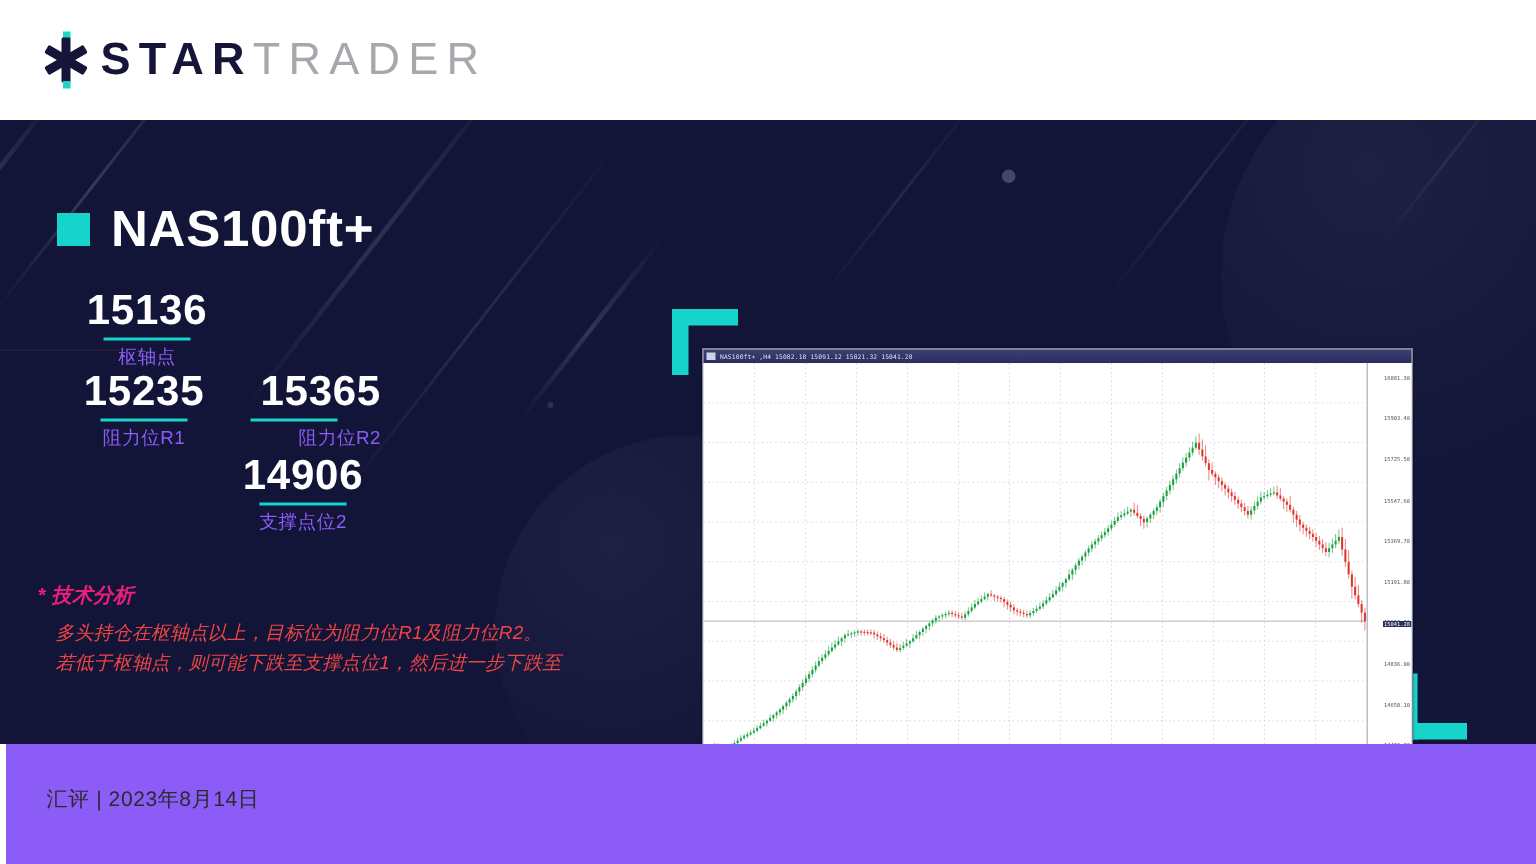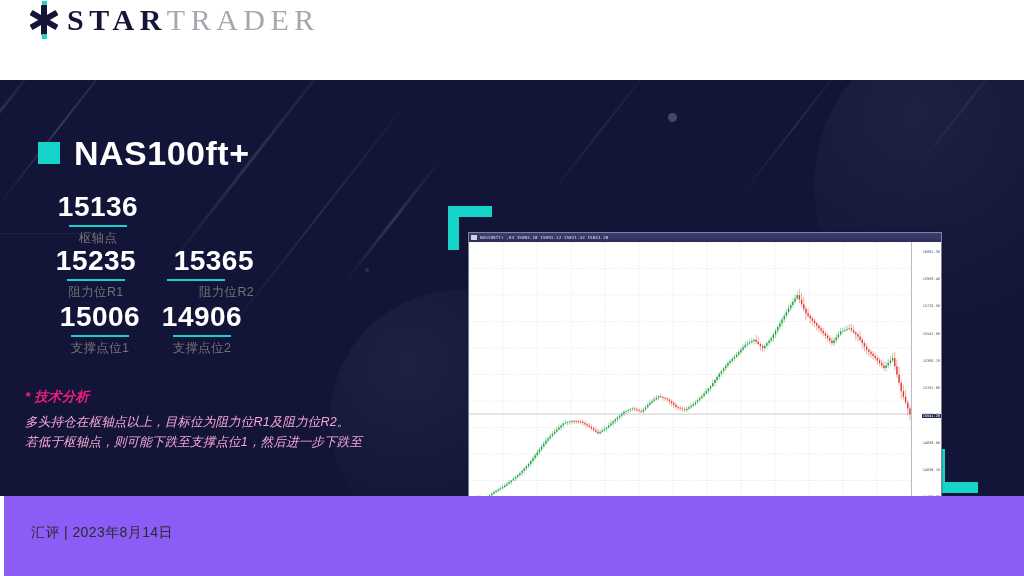--- a/index.html
+++ b/index.html
@@ -7,21 +7,21 @@
   body {
     font-family:"Liberation Sans","DejaVu Sans",sans-serif;
     background:#ffffff;
     overflow:hidden;
     position:relative;
   }
 
   
   .header {
     position:absolute; left:0; top:0; width:872px; height:80px;
-    background:#ffffff; display:flex; align-items:flex-start;font-family:Liberation Serif, serif;
+    background:#ffffff; display:flex; align-items:center;
   }
   .logo-wrap { display:flex; align-items:center; margin-left:27px; }
   .logo-mark { position:relative; width:34px; height:40px; }
   .logo-mark svg { position:absolute; left:0; top:4px; }
   .logo-sq { position:absolute; width:5px; height:5px; background:#1fd3c6; left:15px; }
   .logo-sq.top { top:1px; }
   .logo-sq.bot { bottom:1px; }
   .logo-text { font-size:30px; letter-spacing:5.5px; font-weight:bold; margin-left:6px; line-height:1; }
   .logo-star { color:#141539; }
   .logo-trader { color:#a6a8ad; font-weight:normal; }
@@ -46,31 +46,31 @@
   
   .left-col { position:absolute; left:0; top:0; width:440px; height:416px; }
 
   .title-row { position:absolute; left:38px; top:56px; display:flex; align-items:center; }
   .title-bullet { width:22px; height:22px; background:#17d4ca; margin-right:14px; }
   .title-text { color:#ffffff; font-size:34px; font-weight:bold; letter-spacing:.5px; line-height:1; }
 
   .stat { position:absolute; text-align:center; }
   .stat .num { color:#ffffff; font-size:28px; font-weight:bold; letter-spacing:.5px; line-height:1.05; }
   .stat .rule { width:58px; height:2px; background:#17d4ca; margin:4px auto 3px; }
-  .stat .lbl { color:#737373; font-size:12.5px; letter-spacing:.3px; }
+  .stat .lbl { color:#8b5cf6; font-size:12.5px; letter-spacing:.3px; }
 
   .stat-pivot { left:40px; top:112px; width:116px; }
   .stat-r1    { left:38px; top:166px; width:116px; }
   .stat-r2    { left:138px; top:166px; width:116px;text-align:right; }
   .stat-s1    { left:38px; top:222px; width:124px; }
   .stat-s2    { left:140px; top:222px; width:124px; }
 
   .analysis { position:absolute; left:25px; top:308px; width:380px;font-style:italic; }
   .analysis-head { color:#ed1e79; font-size:13.5px; font-weight:bold; letter-spacing:.2px; margin-bottom:7px; }
-  .analysis-body { color:#f9a8d4; font-size:12.6px; line-height:1.55; letter-spacing:.1px; }
+  .analysis-body { color:#ef4444; font-size:12.6px; line-height:1.55; letter-spacing:.1px;margin-left:12px; }
   .analysis-body div { white-space:nowrap; }
 
   
   .bracket { position:absolute; background:#17d4ca; }
 
   .chart-frame {
     position:absolute; left:468px; top:152px; width:474px; height:288px;
     background:#ffffff; border:1px solid #7f8396;
     box-shadow:0 0 0 1px rgba(0,0,0,.15);
   }
@@ -164,25 +164,20 @@
       <div class="rule"></div>
       <div class="lbl">阻力位R1</div>
     </div>
 
     <div class="stat stat-r2">
       <div class="num">15365</div>
       <div class="rule"></div>
       <div class="lbl">阻力位R2</div>
     </div>
 
-    <div class="stat stat-s1">
-      <div class="num">15006</div>
-      <div class="rule"></div>
-      <div class="lbl">支撑点位1</div>
-    </div>
 
     <div class="stat stat-s2">
       <div class="num">14906</div>
       <div class="rule"></div>
       <div class="lbl">支撑点位2</div>
     </div>
 
     <div class="analysis">
       <div class="analysis-head">* 技术分析</div>
       <div class="analysis-body">

